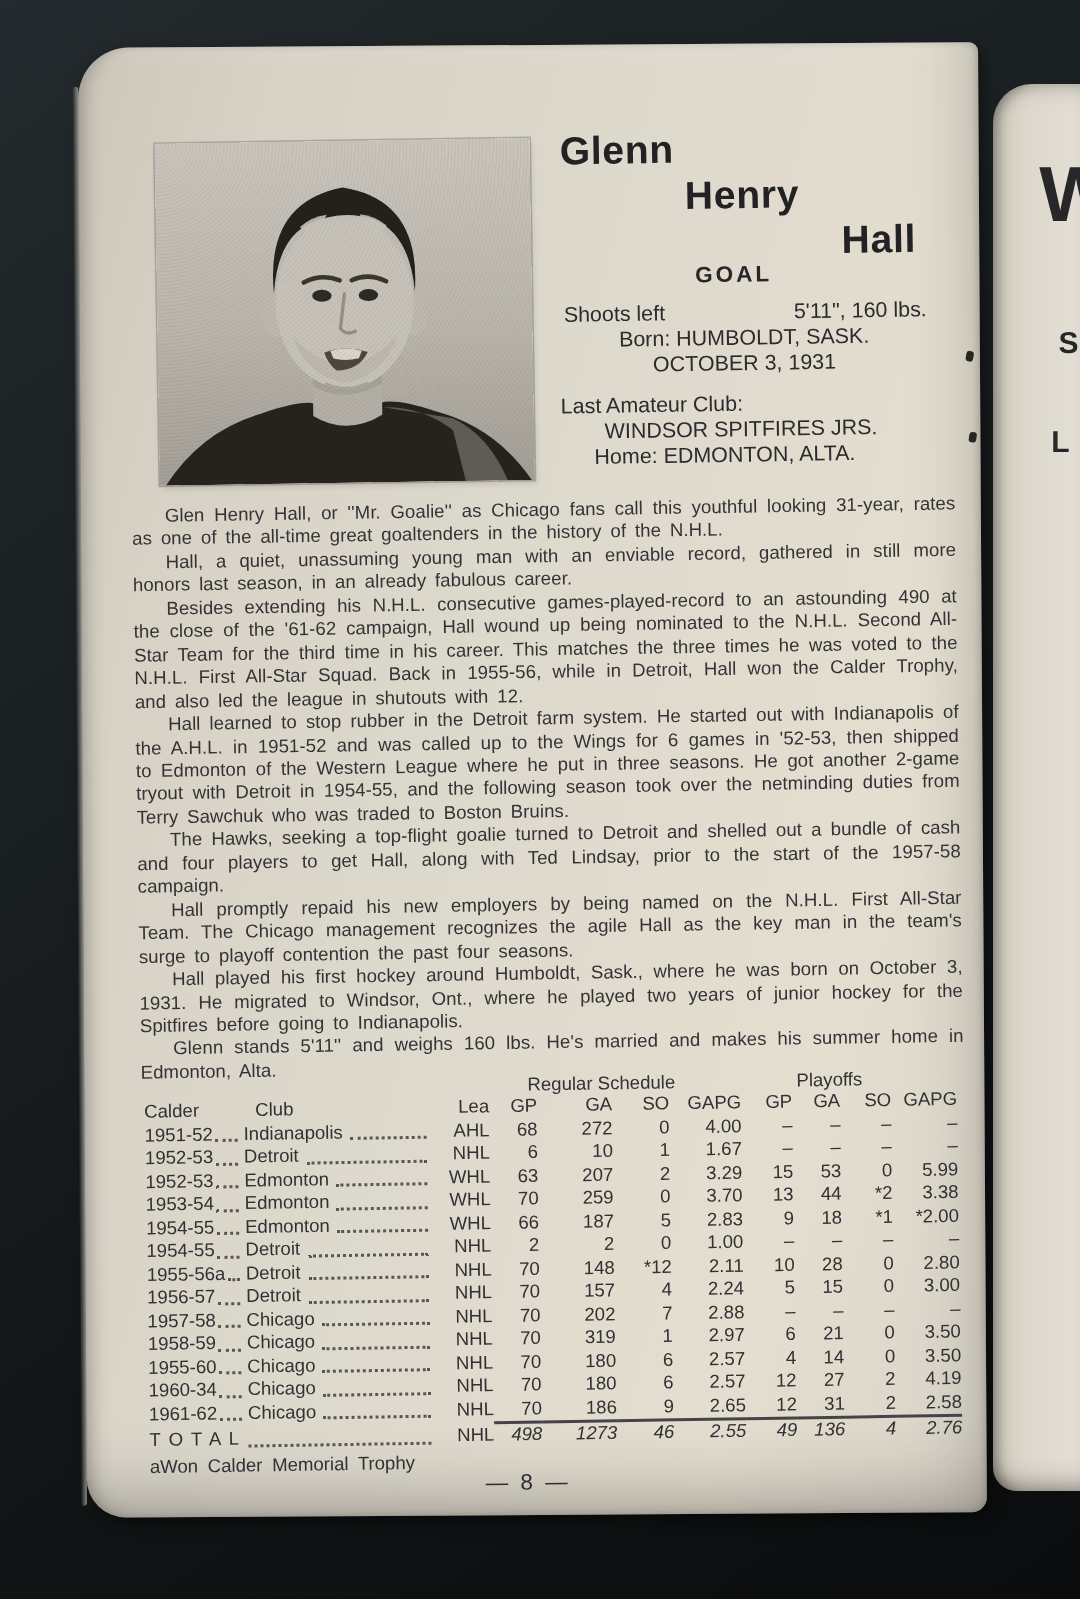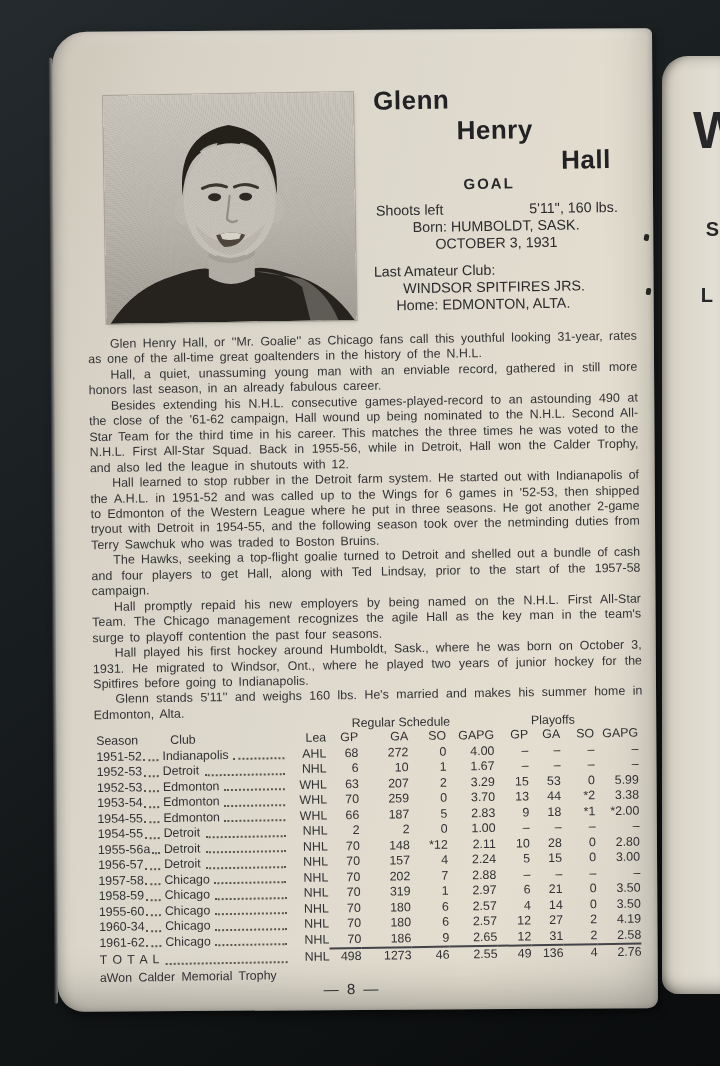--- a/index.html
+++ b/index.html
@@ -76,21 +76,21 @@
   }
   .cell{white-space:nowrap;}
   .c-season{display:flex;align-items:flex-end;padding-left:2px;}
   .c-club{display:flex;align-items:flex-end;overflow:hidden;padding-left:2px;}
   .c-lea,.c-gp,.c-ga,.c-so,.c-gapg,.c-pgp,.c-pga,.c-pso,.c-pgapg{text-align:right;}
   .thead .c-club{padding-left:10px;}
   .txt{flex:0 0 auto;}
   .leader{flex:1 1 auto;min-width:6px;border-bottom:2px dotted #5a574f;margin:0 8px 3px 5px;}
   .leader.sm{margin:0 2px 3px 2px;max-width:18px;}
   .trow.total .c-label{grid-column:1/3;display:flex;align-items:flex-end;padding-left:2px;letter-spacing:1px;}
-  .ov{border-top:2px solid #44434a;padding-top:0px;}
+  .ov{border-top:2px solid #44434a;padding-top:0px;font-style:italic;}
   .footnote{margin-top:2px;padding-left:2px;word-spacing:3px;}
   .pagenum{position:absolute;left:0;right:20px;top:950px;text-align:center;font-size:15px;letter-spacing:2px;color:#2f2f32;}
   
   .next-page{
     position:absolute;left:662px;top:56px;width:58px;height:938px;
     background:linear-gradient(to right,#cfc9bc 0%,#ddd8cc 40%,#e4dfd4 100%);
     border-radius:26px 0 0 16px;
     box-shadow:inset 7px 0 10px -5px rgba(0,0,0,.45), inset 0 14px 14px -12px rgba(0,0,0,.2), inset 0 -16px 16px -12px rgba(0,0,0,.35);
     overflow:hidden;color:#27272a;
   }
@@ -181,21 +181,21 @@
         <p>Hall played his first hockey around Humboldt, Sask., where he was born on October 3, 1931.  He migrated to Windsor, Ont., where he played two years of junior hockey for the Spitfires before going to Indianapolis.</p>
         <p>Glenn stands 5'11'' and weighs 160 lbs.  He's married and makes his summer home in Edmonton, Alta.</p>
       </div>
 
       <div class="stats">
         <div class="tgroup">
           <span class="tg-reg">Regular Schedule</span>
           <span class="tg-po">Playoffs</span>
         </div>
         <div class="thead">
-          <span class="cell c-season">Season</span>
+          <span class="cell c-season">Calder</span>
           <span class="cell c-club">Club</span>
           <span class="cell c-lea">Lea</span>
           <span class="cell c-gp">GP</span>
           <span class="cell c-ga">GA</span>
           <span class="cell c-so">SO</span>
           <span class="cell c-gapg">GAPG</span>
           <span class="cell c-pgp">GP</span>
           <span class="cell c-pga">GA</span>
           <span class="cell c-pso">SO</span>
           <span class="cell c-pgapg">GAPG</span>

